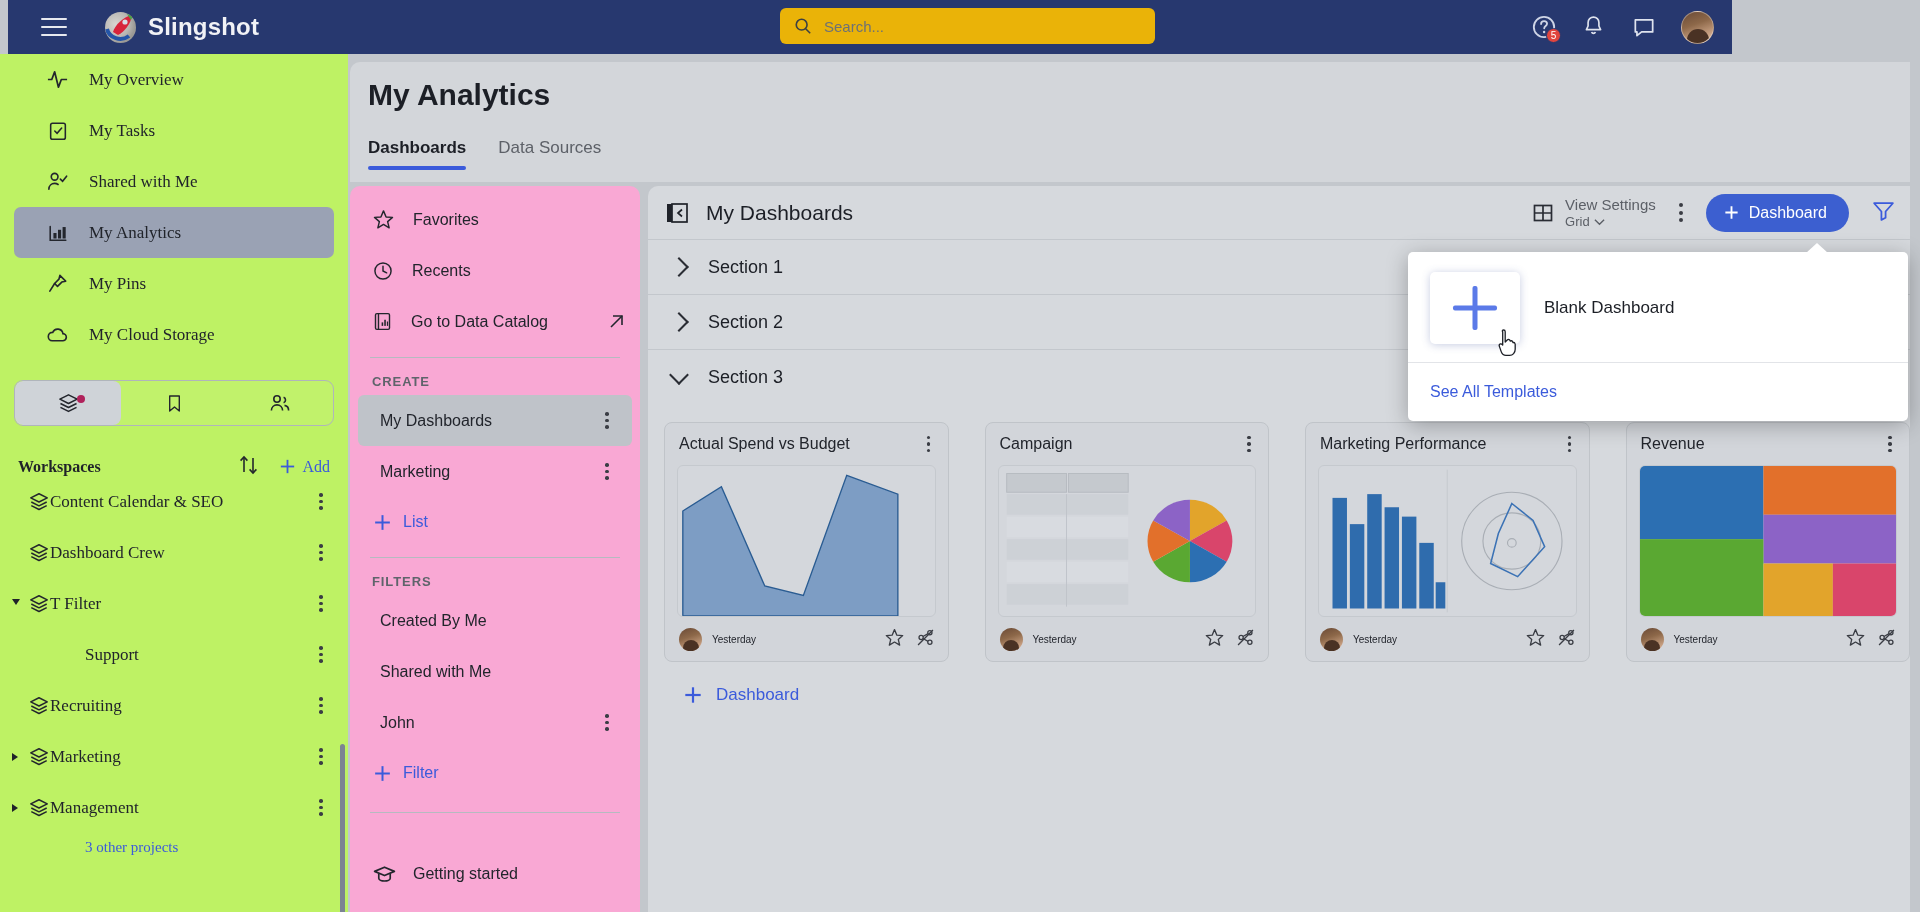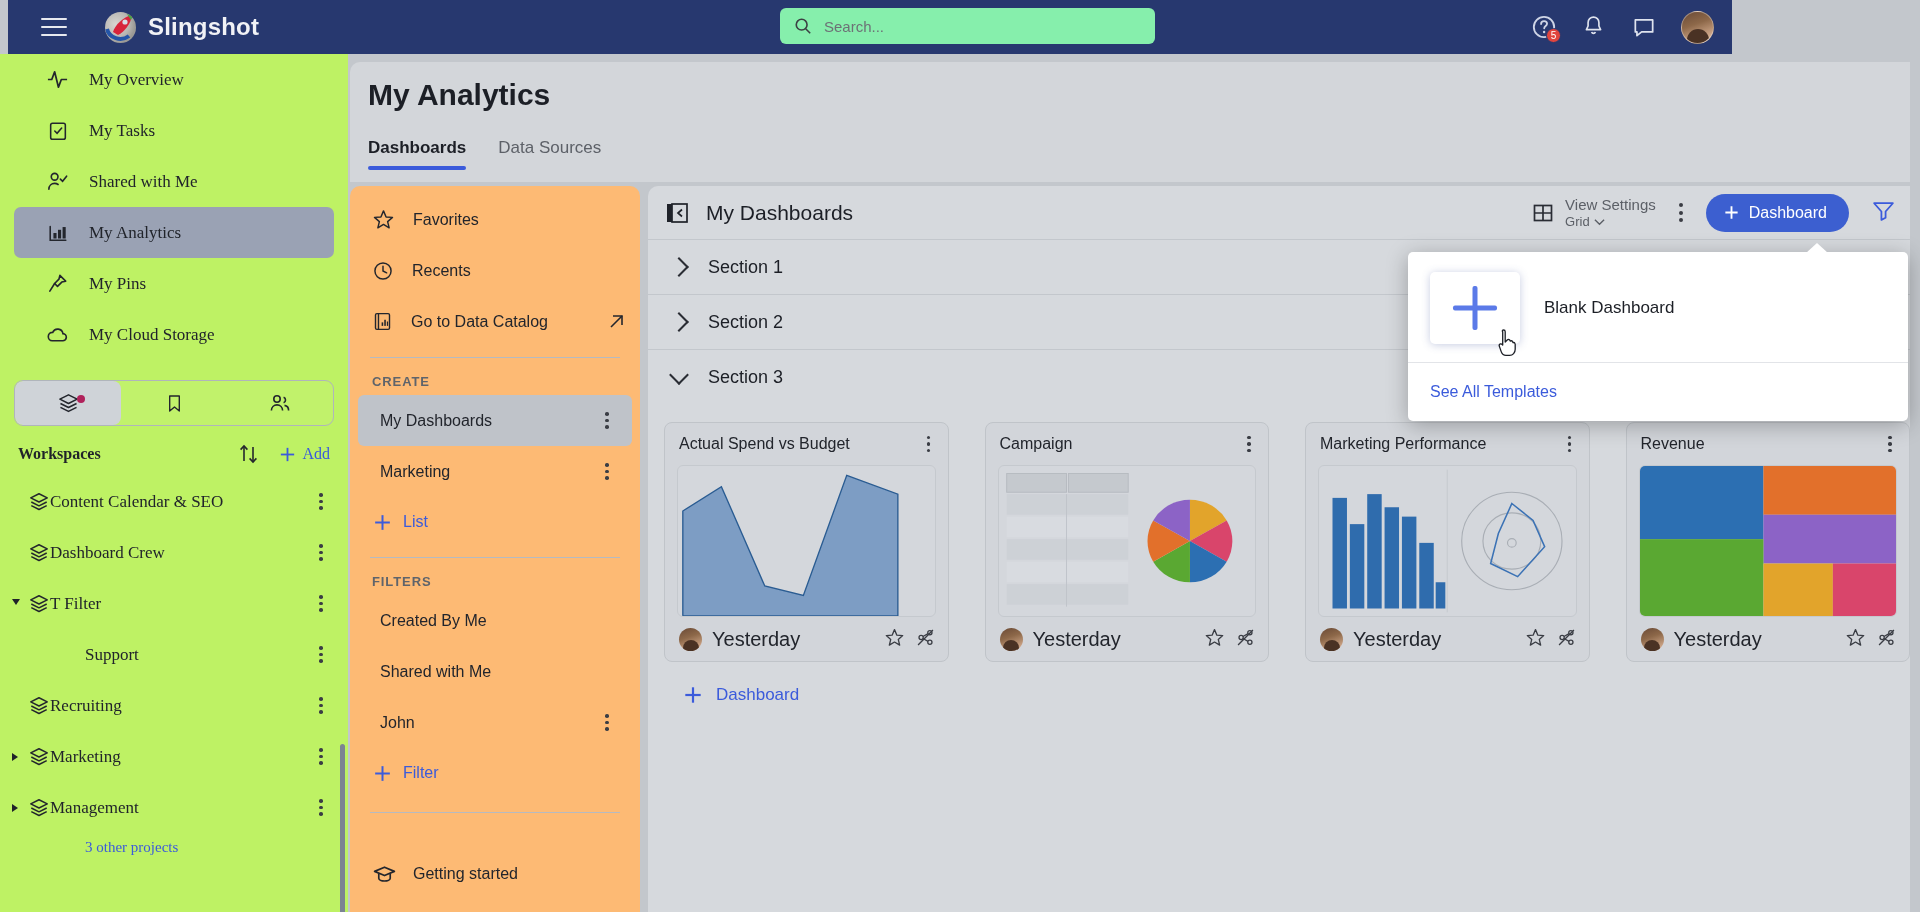--- a/index.html
+++ b/index.html
@@ -20,21 +20,21 @@
     display: flex; flex-direction: column; justify-content: space-between; }
   .hamburger span { display: block; height: 2px; background: #e7e9ef; border-radius: 1px; }
   .brand { display: flex; align-items: center; margin-left: 38px; gap: 12px; }
   .logo { width: 31px; height: 31px; border-radius: 50%;
     background: radial-gradient(circle at 35% 40%, #d8d6d2 0%, #b9b7b3 48%, #9b9995 70%);
     position: relative; overflow: hidden; }
   .logo .swoosh { position: absolute; inset: 0; }
   .brandtext { color: #f1f2f6; font-size: 24px; font-weight: bold; letter-spacing: .2px; }
   .searchwrap {
     position: absolute; left: 772px; top: 8px; width: 375px; height: 36px;
-    background: #86efac; border-radius: 6px; display: flex; align-items: center; padding: 0 14px; justify-content: space-between;
+    background: #eab308; border-radius: 6px; display: flex; align-items: center; padding: 0 14px; justify-content: space-between;
   }
   .searchwrap input {
     border: none; outline: none; flex: 1; font-size: 15px;
     color: #3c4043; font-family: "Liberation Sans", sans-serif; margin-left: 12px; background: transparent;
   }
   .searchwrap input::placeholder { color: #6d7176; }
   .topright { position: absolute; right: 18px; top: 0; height: 54px; display: flex; align-items: center; gap: 24px; }
   .ticon { width: 26px; height: 26px; position: relative; cursor: pointer; }
   .badge {
     position: absolute; right: -4px; bottom: -3px; min-width: 15px; height: 15px;
@@ -62,21 +62,21 @@
   .nav-item.active { background: #9aa2b4; }
   .nav-ico { width: 23px; height: 23px; flex: none; display: flex; align-items: center; justify-content: center; }
 
   .seg-wrap { margin: 20px 14px 0 14px; display: flex; height: 46px;
     border: 1px solid #b0b5bb; border-radius: 9px; overflow: hidden; background: rgba(255,255,255,0.05); }
   .seg { flex: 1; display: flex; align-items: center; justify-content: center; cursor: pointer; position: relative; }
   .seg.active { background: #cfd3d8; border-radius: 8px; }
   .segdot { position: absolute; width: 8px; height: 8px; border-radius: 50%; background: #b0215b;
     right: 36px; top: 14px; }
 
-  .ws-head { display: flex; align-items: center; height: 44px; padding: 0 18px 0 18px; margin-top: 6px; }
+  .ws-head { display: flex; align-items: flex-end; height: 44px; padding: 0 18px 0 18px; margin-top: 6px; }
   .ws-title { font-size: 16px; font-weight: bold; color: #1f2229; flex: 1; }
   .ws-sort { width: 26px; height: 22px; cursor: pointer; margin-right: 16px; }
   .ws-add { display: flex; align-items: center; gap: 5px; color: #3b5bdb; font-size: 16px; cursor: pointer; }
 
   .ws-item {
     height: 51px; display: flex; align-items: center; 
     padding: 0 18px 0 28px; font-size: 17px; color: #21242b; cursor: pointer; position: relative;
   }
   .ws-item .caret { position: absolute; left: 12px; width: 0; height: 0;
     border-left: 6px solid #1f2229; border-top: 4.5px solid transparent; border-bottom: 4.5px solid transparent; }
@@ -96,21 +96,21 @@
   }
   .page-title { position: absolute; left: 18px; top: 16px; font-size: 30px; font-weight: bold; color: #1c1f26; }
   .tabs { position: absolute; left: 18px; top: 76px; display: flex; gap: 32px; }
   .tab { font-size: 17px; color: #5d6168; padding-bottom: 12px; cursor: pointer; position: relative; }
   .tab.active { color: #1c1f26; font-weight: bold; }
   .tab.active::after { content:""; position: absolute; left: 0; right: 0; bottom: 0; height: 4px; background: #3b5bdb; border-radius: 2px; }
 
   
   .panel2 {
     position: absolute; left: 350px; top: 186px; width: 290px; height: 726px;
-    background: #fdba74; border-radius: 10px 10px 0 0;
+    background: #f9a8d4; border-radius: 10px 10px 0 0;
   }
   .p2-item { height: 51px; display: flex; align-items: center; gap: 18px; padding: 0 16px 0 22px;
     font-size: 16px; color: #22252c; cursor: pointer; }
   .p2-item .p2lbl { flex: 1; }
   .p2-sep { height: 1px; background: #b6bac0; margin: 10px 20px; }
   .p2-head { font-size: 13px; font-weight: bold; letter-spacing: .9px; color: #5f646b; padding: 6px 0 6px 22px; }
   .p2-row { height: 51px; display: flex; align-items: center; padding: 0 16px 0 22px; font-size: 16px;
     color: #22252c; cursor: pointer; border-radius: 6px; margin: 0 8px; }
   .p2-row.active { background: #bfc3c9; }
   .p2-row .p2lbl { flex: 1; }
@@ -155,21 +155,21 @@
     border-radius: 8px; display: flex; flex-direction: column; overflow: hidden; }
   .card-head { height: 42px; display: flex; align-items: center; padding: 0 10px 0 14px; }
   .card-title { flex: 1; font-size: 16px; color: #22252c; white-space: nowrap; overflow: hidden; text-overflow: ellipsis; }
   .card-body { flex: 1; margin: 0 12px; border: 1px solid #c5c9ce; border-radius: 6px;
     background: #d4d7dc; overflow: hidden; position: relative; }
   .card-foot { height: 44px; display: flex; align-items: center; padding: 0 12px 0 14px; gap: 10px; }
   .mini-av { width: 23px; height: 23px; border-radius: 50%;
     background: linear-gradient(160deg,#6a4a36 0%,#8d6849 40%,#c9a183 80%); position: relative; overflow:hidden; }
   .mini-av::after { content:""; position:absolute; left:50%; top:55%; transform: translateX(-50%);
     width: 16px; height: 16px; border-radius: 50%; background:#4a3224; }
-  .foot-date { flex: 1; font-size: 20px; color: #22252c; }
+  .foot-date { flex: 1; font-size: 10px; color: #22252c; }
   .foot-ico { cursor: pointer; }
 
   .add-dash { display: flex; align-items: center; gap: 12px; color: #3b5bdb; font-size: 17px;
     padding: 22px 0 0 34px; cursor: pointer; }
 
   
   .dropdown {
     position: absolute; left: 1408px; top: 252px; width: 500px; background: #fff;
     border-radius: 5px; box-shadow: 0 4px 22px rgba(0,0,0,.28); z-index: 80;
   }

